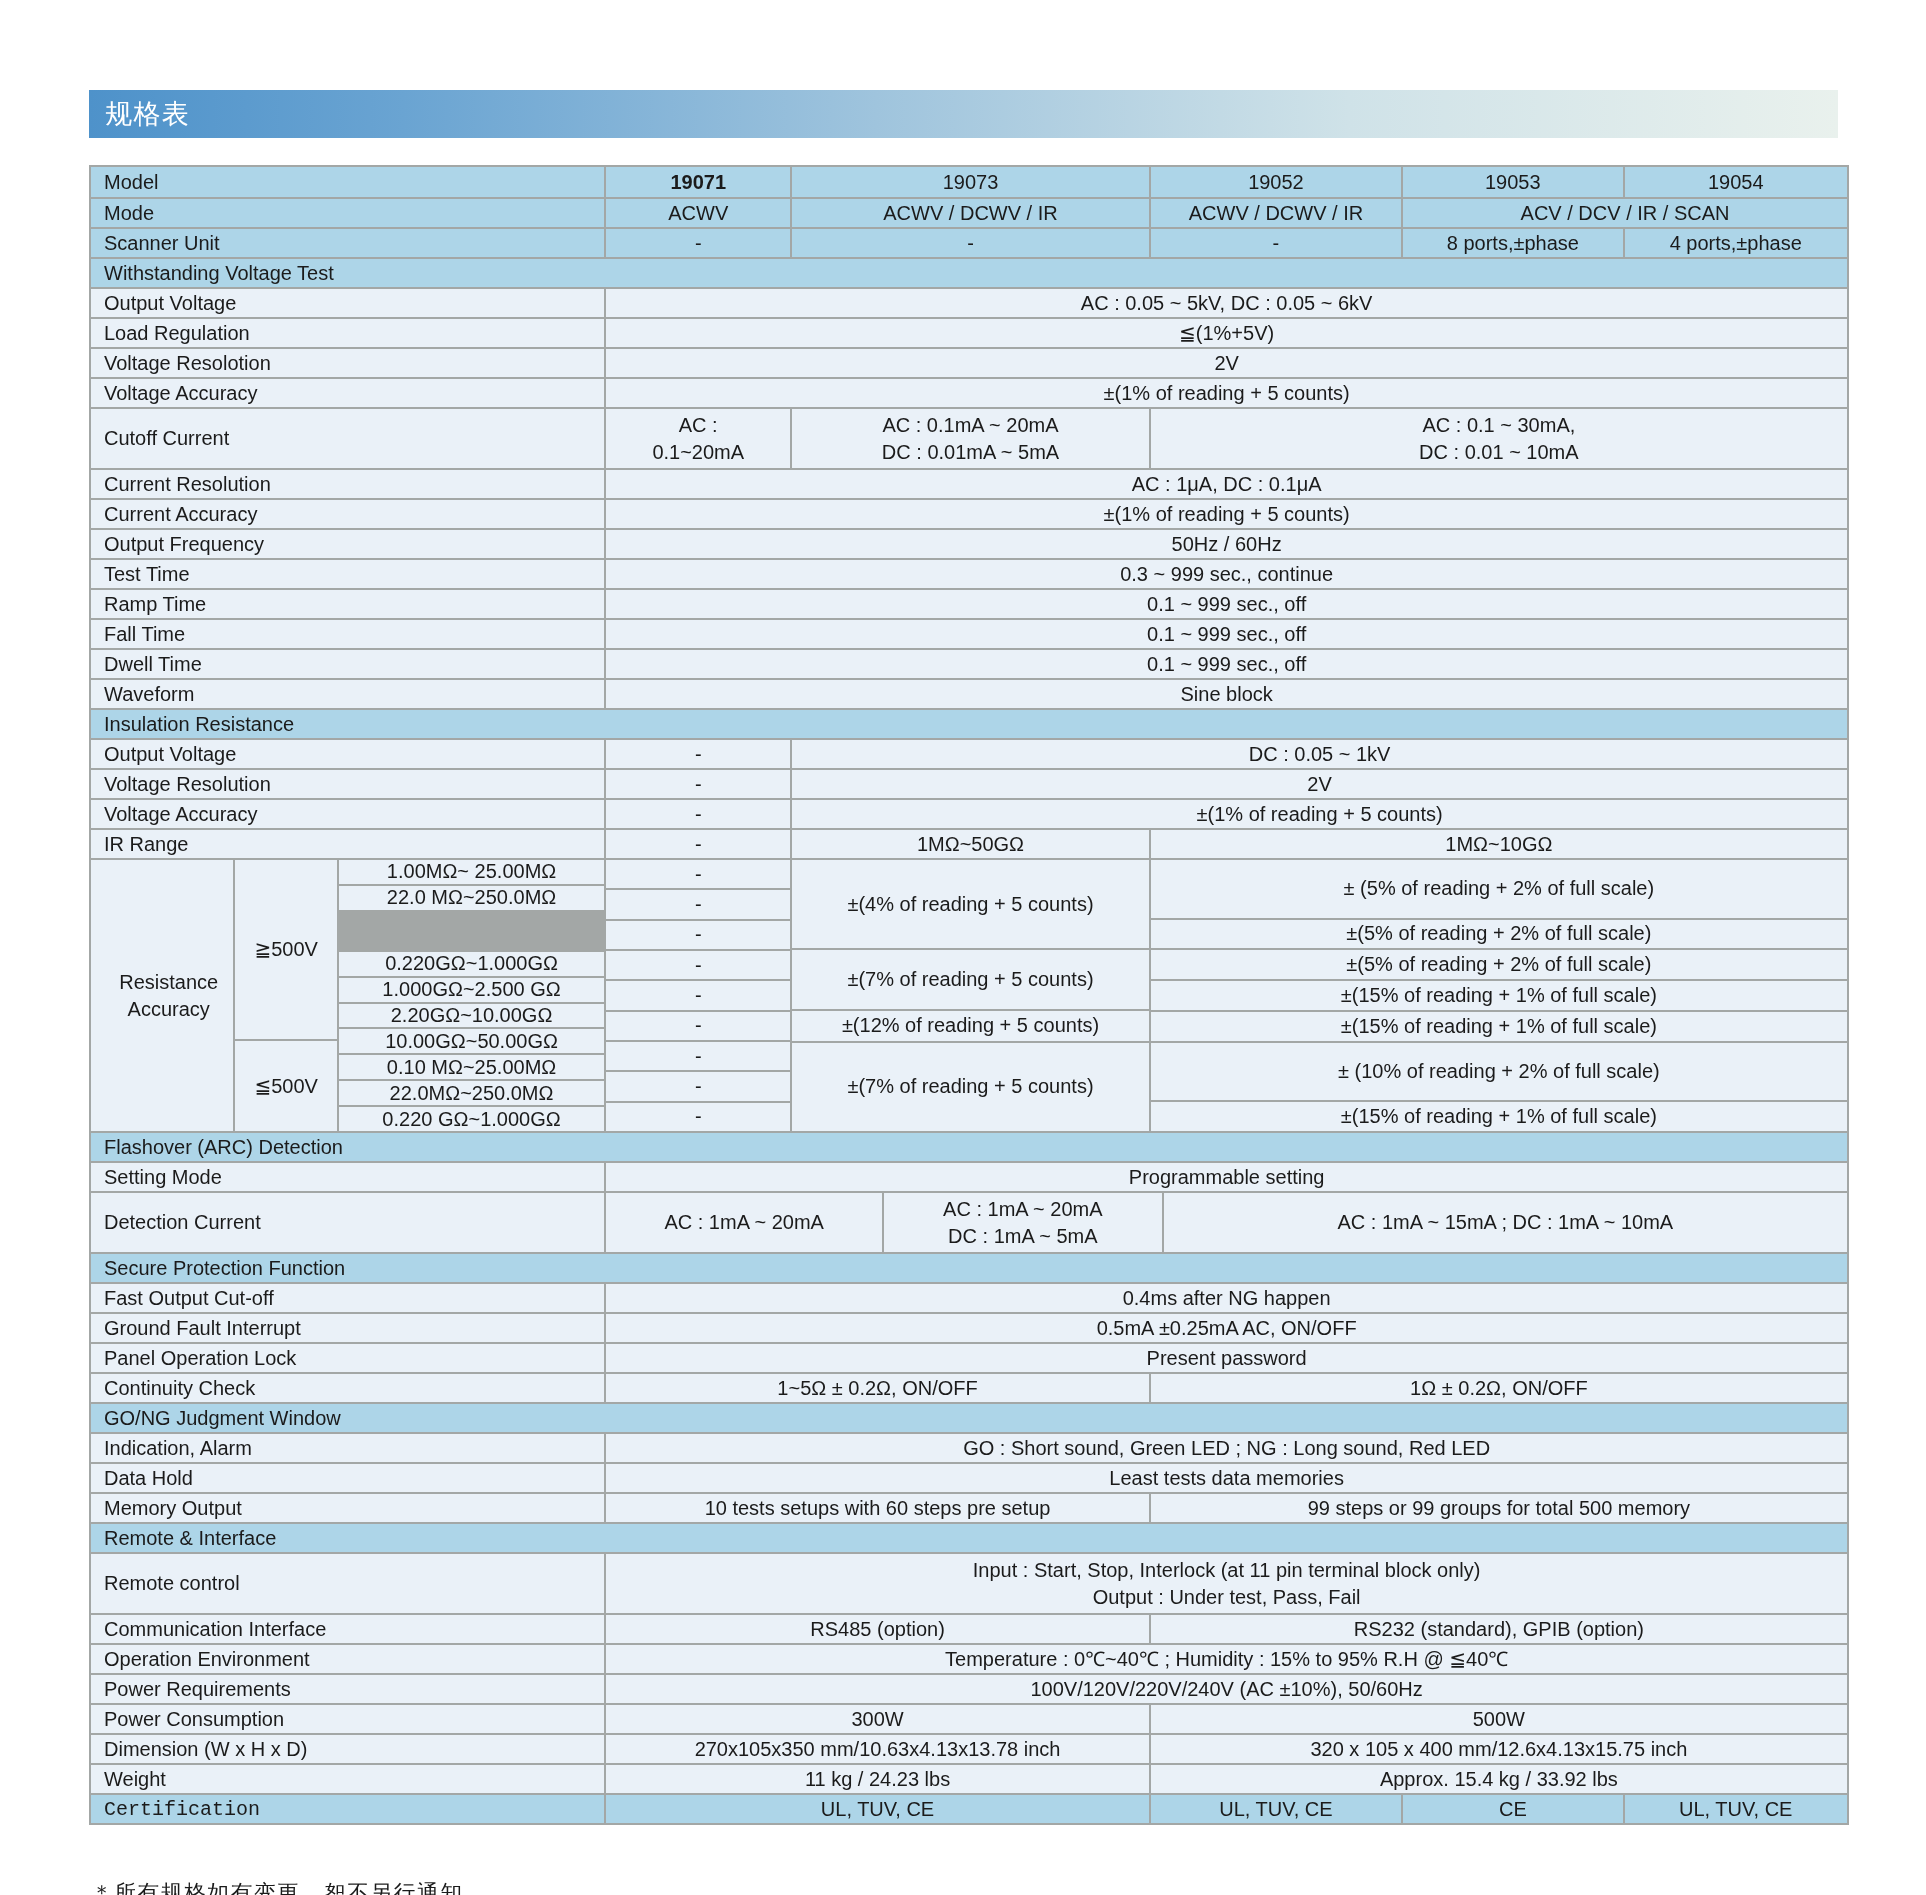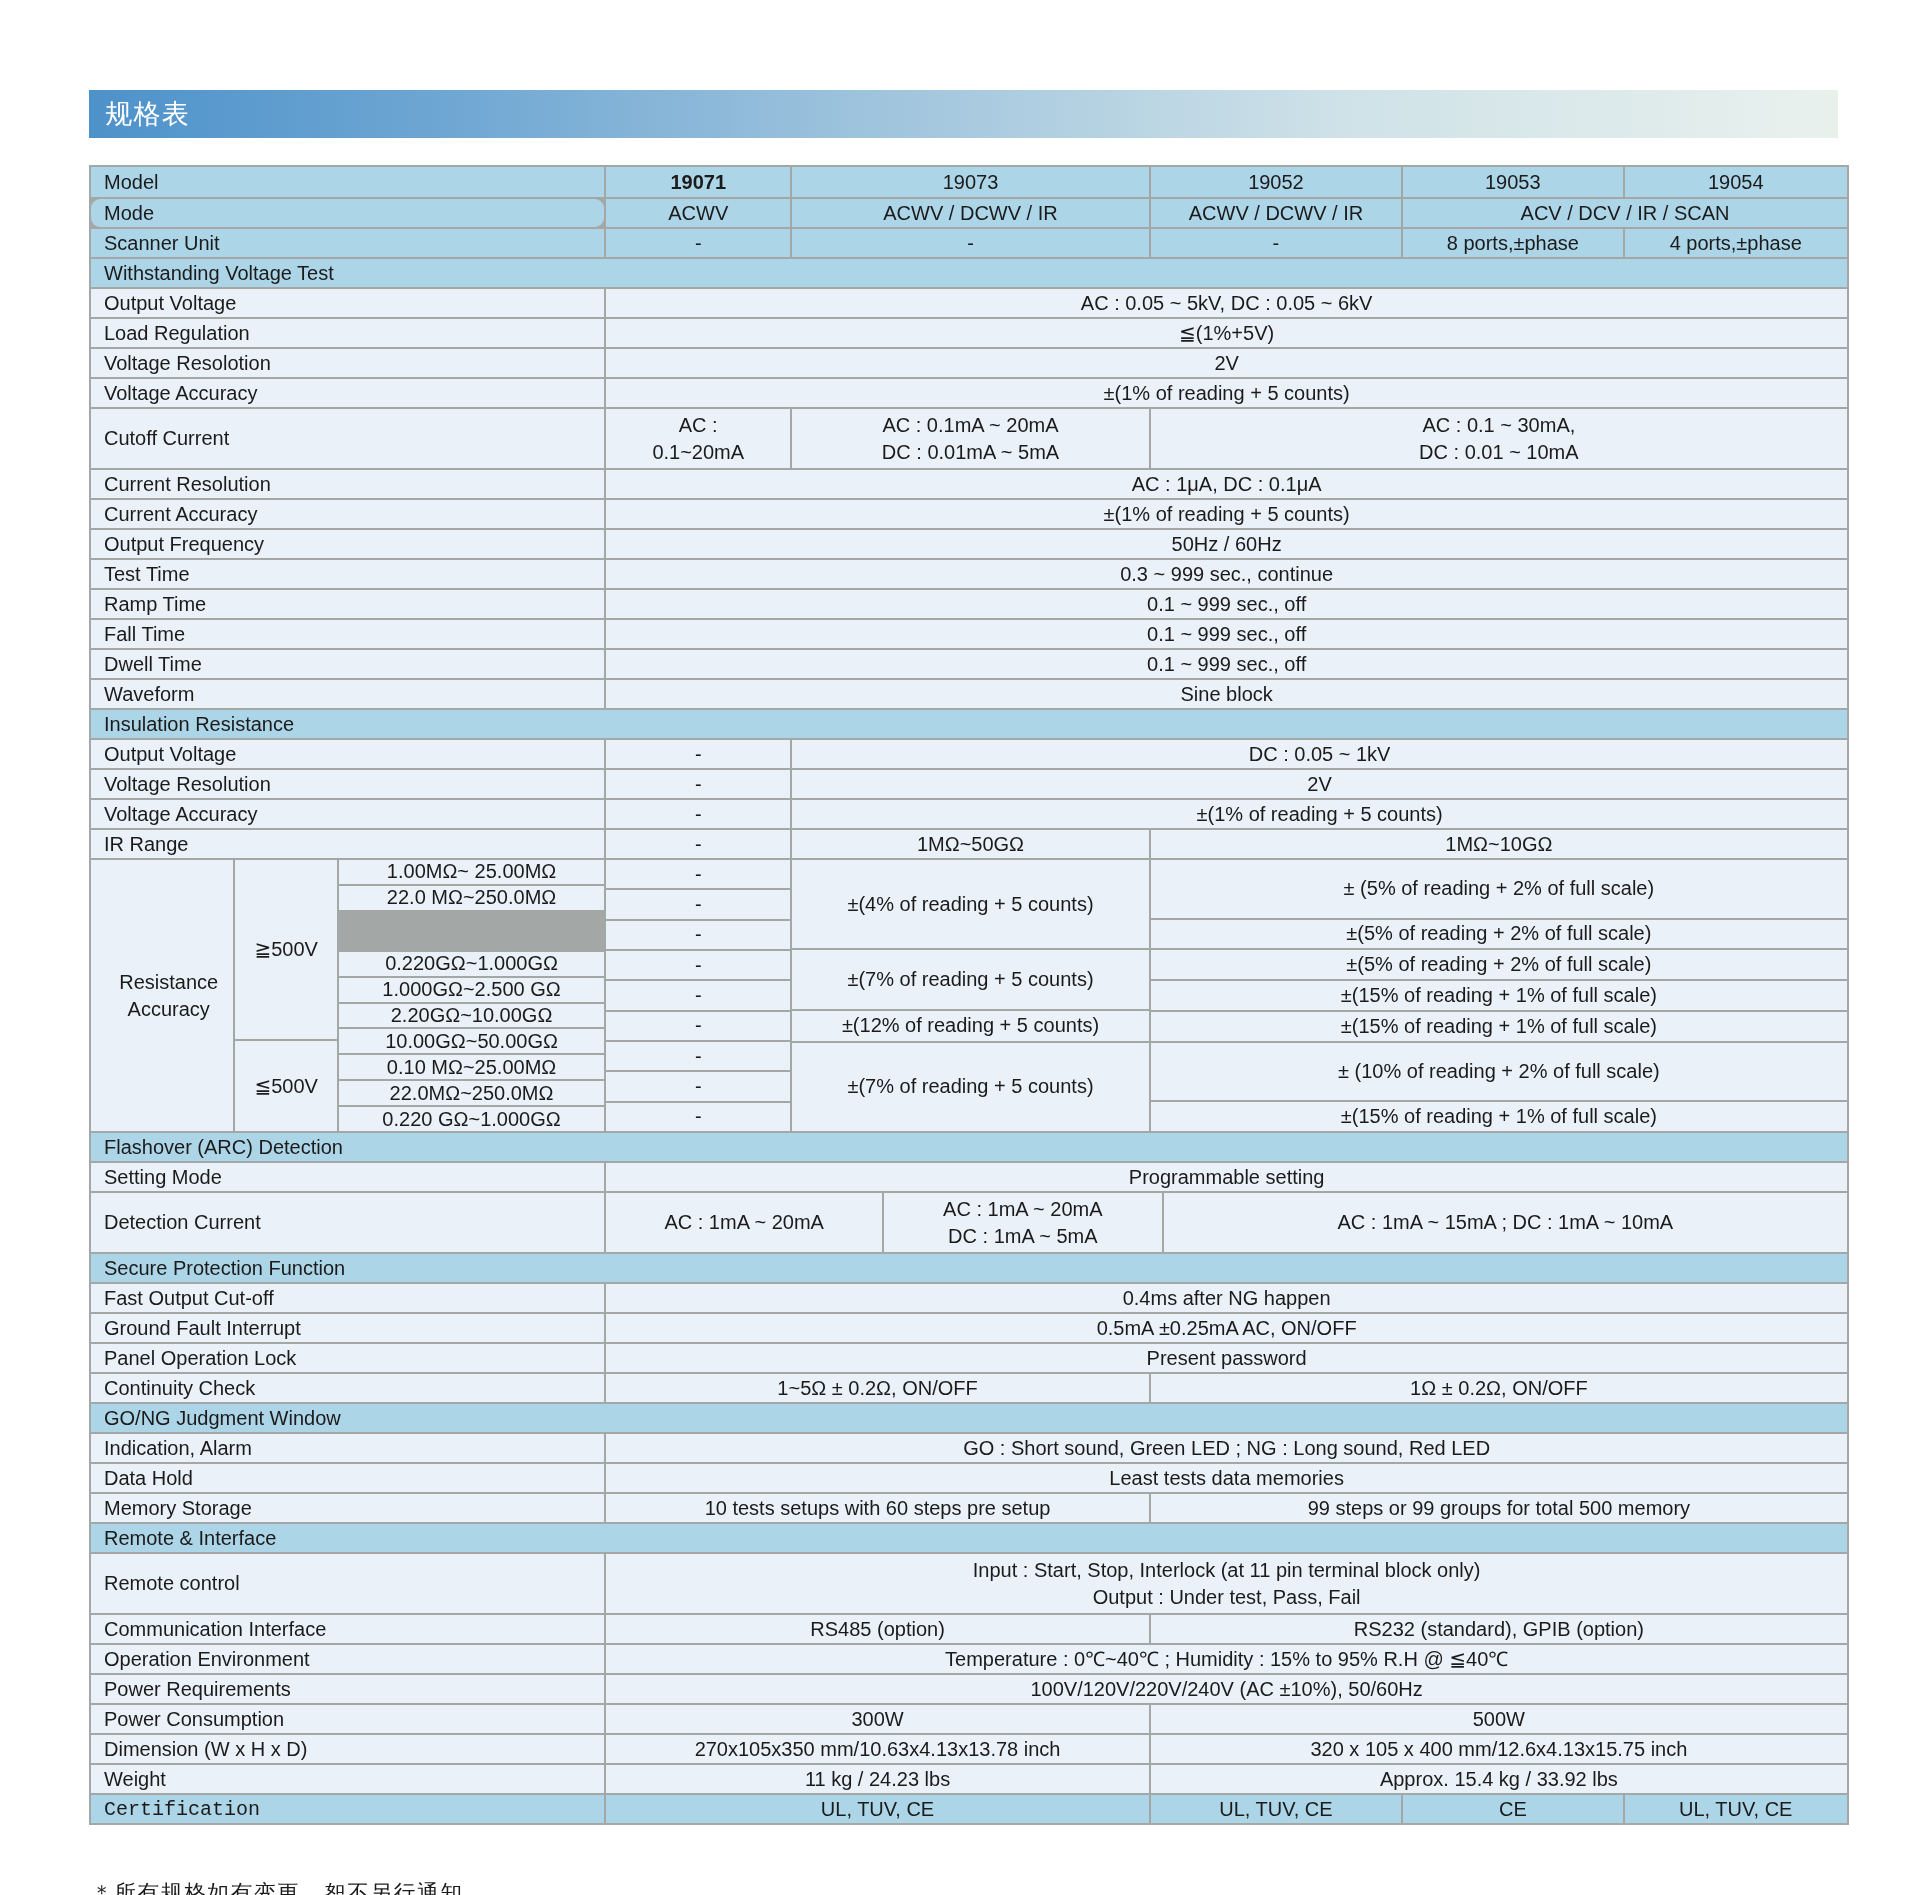--- a/index.html
+++ b/index.html
@@ -66,21 +66,21 @@
   <div id="spec-table">
       <div class="row blue">
         <div class="cell left" style="width: 29.23%;">Model</div>
         <div class="cell" style="width: 10.59%; font-weight: bold;">19071</div>
         <div class="cell" style="width: 20.42%;">19073</div>
         <div class="cell" style="width: 14.37%;">19052</div>
         <div class="cell" style="width: 12.61%;">19053</div>
         <div class="cell" style="width: 12.78%;">19054</div>
       </div>
       <div class="row blue">
-        <div class="cell left" style="width: 29.23%; border-radius: 9px;">Mode</div>
+        <div class="cell left" style="width: 29.23%;">Mode</div>
         <div class="cell" style="width: 10.59%;">ACWV</div>
         <div class="cell" style="width: 20.42%;">ACWV / DCWV / IR</div>
         <div class="cell" style="width: 14.37%;">ACWV / DCWV / IR</div>
         <div class="cell" style="width: 25.39%;">ACV / DCV / IR / SCAN</div>
       </div>
       <div class="row blue">
         <div class="cell left" style="width: 29.23%;">Scanner Unit</div>
         <div class="cell" style="width: 10.59%;">-</div>
         <div class="cell" style="width: 20.42%;">-</div>
         <div class="cell" style="width: 14.37%;">-</div>
@@ -257,21 +257,21 @@
       </div>
       <div class="row">
         <div class="cell left" style="width: 29.23%;">Indication, Alarm</div>
         <div class="cell" style="width: 70.77%;">GO : Short sound, Green LED ; NG : Long sound, Red LED</div>
       </div>
       <div class="row">
         <div class="cell left" style="width: 29.23%;">Data Hold</div>
         <div class="cell" style="width: 70.77%;">Least tests data memories</div>
       </div>
       <div class="row">
-        <div class="cell left" style="width: 29.23%;">Memory Storage</div>
+        <div class="cell left" style="width: 29.23%;">Memory Output</div>
         <div class="cell" style="width: 31.01%;">10 tests setups with 60 steps pre setup</div>
         <div class="cell" style="width: 39.76%;">99 steps or 99 groups for total 500 memory</div>
       </div>
       <div class="row blue">
         <div class="cell left" style="width: 100%;">Remote &amp; Interface</div>
       </div>
       <div class="row" style="height: 61px;">
         <div class="cell left" style="width: 29.23%;">Remote control</div>
         <div class="cell" style="width: 70.77%;">Input : Start, Stop, Interlock (at 11 pin terminal block only)
 Output : Under test, Pass, Fail</div>

